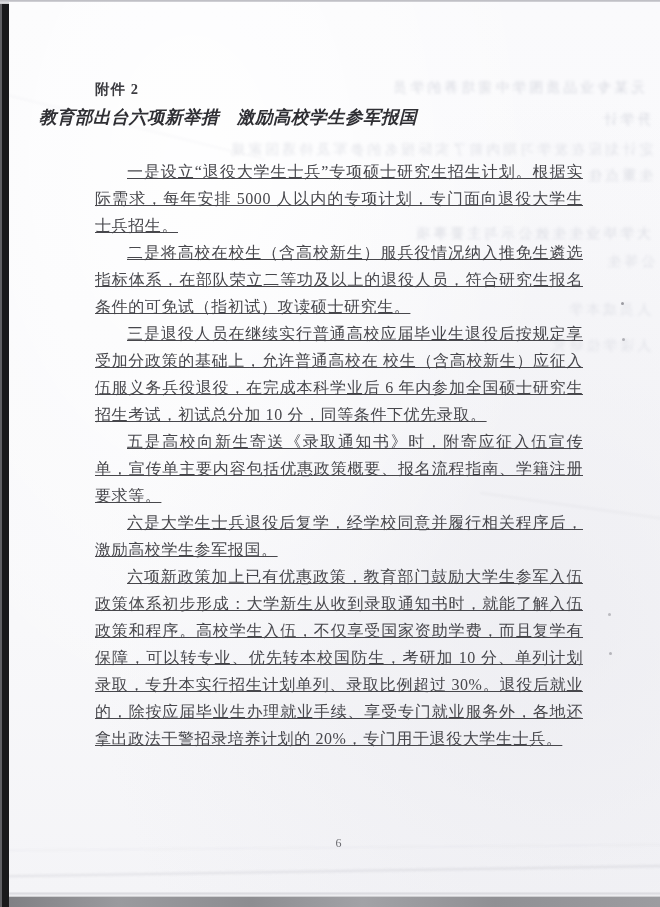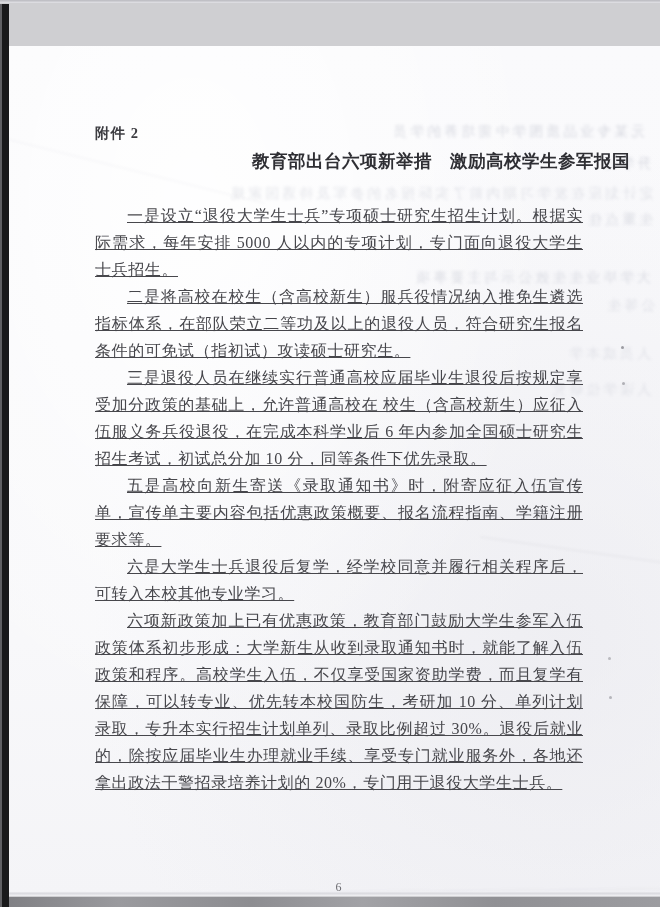--- a/index.html
+++ b/index.html
@@ -26,21 +26,20 @@
   }
 
   
   .page{
     position:absolute;top:2px;left:9px;right:0;bottom:11px;
     background:
       radial-gradient(ellipse at 28% 18%, rgba(255,255,255,.9) 0%, rgba(255,255,255,0) 55%),
       radial-gradient(ellipse at 85% 70%, rgba(230,230,236,.55) 0%, rgba(230,230,236,0) 60%),
       linear-gradient(180deg,#fafafc 0%,#f8f8fa 70%,#f4f4f7 100%);
     overflow:hidden;
-    margin-top:44px;
   }
   .page-bottom-edge{
     position:absolute;left:0;right:0;bottom:0;height:4px;
     background:linear-gradient(180deg,rgba(0,0,0,0) 0,#d8d8dd 1px,#f1f1f4 100%);
   }
 
   
   .crease{position:absolute;background:rgba(140,140,152,.18);filter:blur(1.2px);pointer-events:none;}
   .crease.c1{left:-10px;width:690px;height:2px;top:868px;transform:rotate(-.9deg);}
   .crease.c2{left:-10px;width:690px;height:1px;top:845px;transform:rotate(-.5deg);opacity:.55;}
@@ -69,22 +68,23 @@
   .speck.s3{left:599px;top:611px;opacity:.5;}
   .speck.s4{left:600px;top:650px;opacity:.55;}
 
   
   .attachment-label{
     position:absolute;left:86px;top:78px;
     font-size:14.5px;font-weight:600;color:#3c3c41;letter-spacing:1px;
   }
   .doc-title{
     position:absolute;left:30px;right:30px;top:103px;
-    text-align:right;font-size:17.5px;font-weight:700;color:#2f2f34;
+    text-align:left;font-size:17.5px;font-weight:700;color:#2f2f34;
     letter-spacing:.5px;
+    font-style:italic;
   }
   .doc-body{
     position:absolute;left:86px;top:156px;width:488px;
     font-size:16px;line-height:27px;color:#47474c;
     text-align:justify;text-justify:inter-character;letter-spacing:.6px;
   }
   .doc-body p{margin:0;text-indent:2em;text-decoration:underline;}
   .page-number{
     position:absolute;left:86px;width:488px;top:834px;
     text-align:center;font-size:12px;color:#6b6b70;letter-spacing:1px;
@@ -119,21 +119,21 @@
     <div class="speck s4"></div>
 
     <div class="attachment-label">附件 2</div>
     <div class="doc-title">教育部出台六项新举措　激励高校学生参军报国</div>
 
     <div class="doc-body">
       <p>一是设立“退役大学生士兵”专项硕士研究生招生计划。根据实际需求，每年安排 5000 人以内的专项计划，专门面向退役大学生士兵招生。</p>
       <p>二是将高校在校生（含高校新生）服兵役情况纳入推免生遴选指标体系，在部队荣立二等功及以上的退役人员，符合研究生报名条件的可免试（指初试）攻读硕士研究生。</p>
       <p>三是退役人员在继续实行普通高校应届毕业生退役后按规定享受加分政策的基础上，允许普通高校在 校生（含高校新生）应征入伍服义务兵役退役，在完成本科学业后 6 年内参加全国硕士研究生招生考试，初试总分加 10 分，同等条件下优先录取。</p>
       <p>五是高校向新生寄送《录取通知书》时，附寄应征入伍宣传单，宣传单主要内容包括优惠政策概要、报名流程指南、学籍注册要求等。</p>
-      <p>六是大学生士兵退役后复学，经学校同意并履行相关程序后，可转入本校其他专业学习。</p>
+      <p>六是大学生士兵退役后复学，经学校同意并履行相关程序后，激励高校学生参军报国。</p>
       <p>六项新政策加上已有优惠政策，教育部门鼓励大学生参军入伍政策体系初步形成：大学新生从收到录取通知书时，就能了解入伍政策和程序。高校学生入伍，不仅享受国家资助学费，而且复学有保障，可以转专业、优先转本校国防生，考研加 10 分、单列计划录取，专升本实行招生计划单列、录取比例超过 30%。退役后就业的，除按应届毕业生办理就业手续、享受专门就业服务外，各地还拿出政法干警招录培养计划的 20%，专门用于退役大学生士兵。</p>
     </div>
 
     <div class="page-number">6</div>
 
     <div class="page-bottom-edge"></div>
   </div>
 
   <div class="edge-left"></div>
 </div>

